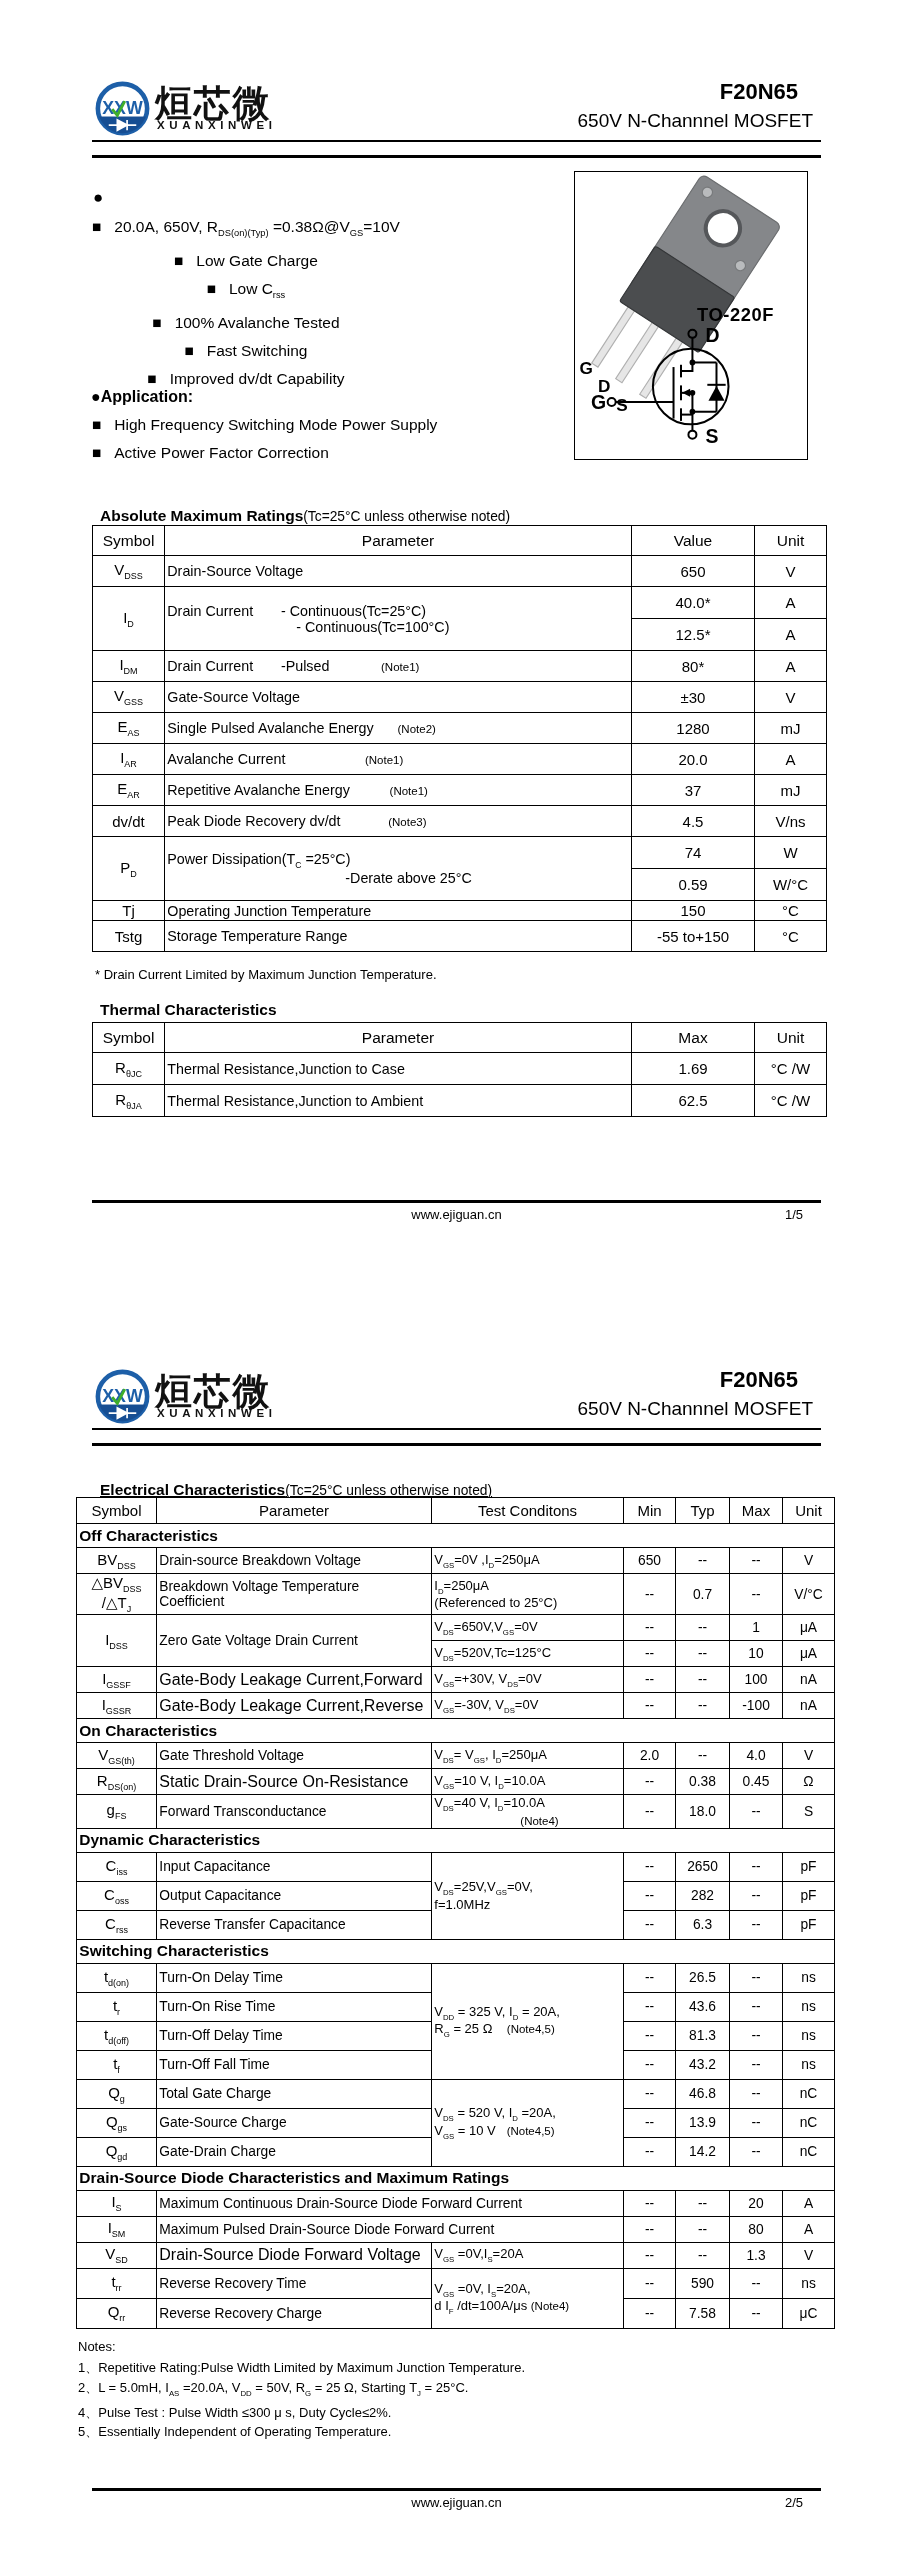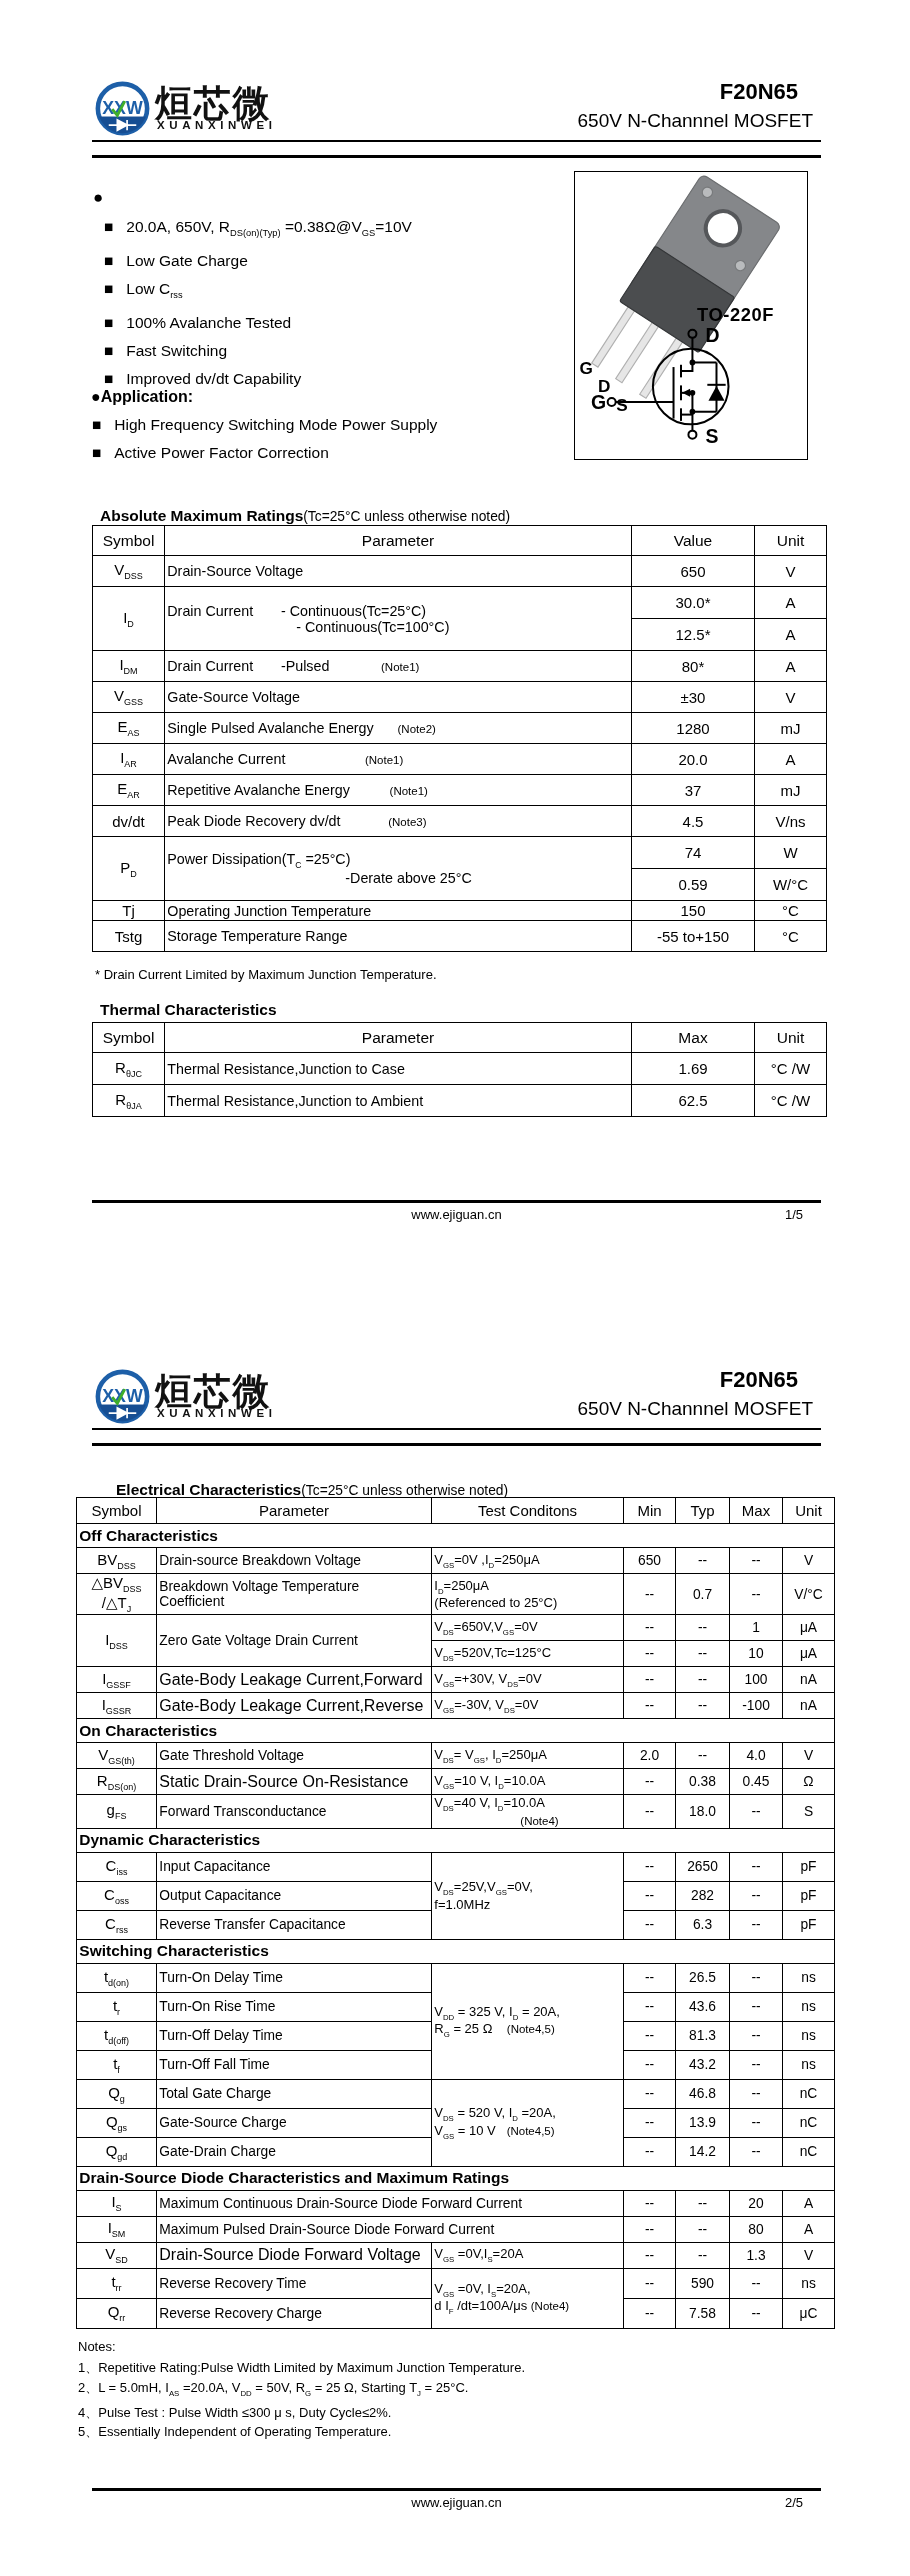--- a/index.html
+++ b/index.html
@@ -13,37 +13,37 @@
   .logo-en{position:absolute;left:157px;top:119px;font-size:11.5px;font-weight:700;letter-spacing:4.6px;color:#111;}
   .hdr-right{position:absolute;right:97px;top:79px;text-align:right;}
   .pn{font-size:22px;font-weight:bold;padding-right:15px;}
   .pt{font-size:19px;margin-top:4.6px;}
   .rule{position:absolute;left:92px;width:729px;background:#000;}
   .rule1{top:140px;height:1.7px;}
   .rule2{top:155px;height:2.9px;}
 
   
   .feat-dot{position:absolute;left:93px;top:188px;font-size:17px;}
-  .features{position:absolute;left:104px;top:213px;}
+  .features{position:absolute;left:92px;top:213px;text-align:center;}
   .features .feat{line-height:28px;font-size:15.5px;white-space:nowrap;}
   .app-label{position:absolute;left:91px;top:383px;font-size:16px;font-weight:bold;line-height:28px;}
   .applications{position:absolute;left:92px;top:411px;}
   .applications .feat{line-height:28px;font-size:15.5px;white-space:nowrap;}
   sub{font-size:60%;}
 
   
   .pkg-box{position:absolute;left:574px;top:171px;width:232px;height:287px;border:1.7px solid #000;background:#fff;}
 
   
   .heading{position:absolute;white-space:nowrap;}
   .hb{font-size:15.5px;font-weight:bold;}
   .hn{font-size:13.8px;}
   .abs-heading{left:100px;top:507px;}
   .th-heading{left:100px;top:1001px;}
-  .elec-heading{left:116px;top:193px;}
+  .elec-heading{left:100px;top:193px;text-decoration:underline;}
 
   
   .twrap{position:absolute;}
   .abs-wrap{left:92px;top:525px;}
   .th-wrap{left:92px;top:1022px;}
   .elec-wrap{left:76px;top:209px;}
   table.dtable{border-collapse:collapse;table-layout:fixed;border:1.7px solid #000;}
   table.dtable td{border:1.1px solid #000;vertical-align:middle;padding:0 2.3px;overflow:hidden;}
   td.hd{text-align:center;font-size:15.5px;}
   .elec-wrap td.hd{font-size:15px;}
@@ -195,21 +195,21 @@
         <tbody>
           <tr style="height: 31px; padding-left: 36px;">
             <td class="sym">V<sub>DSS</sub></td>
             <td class="par">Drain-Source Voltage</td>
             <td class="val">650</td>
             <td class="val">V</td>
           </tr>
           <tr style="height: 32px;">
             <td rowspan="2" class="sym">I<sub>D</sub></td>
             <td rowspan="2" class="par">Drain Current&nbsp;&nbsp;&nbsp;&nbsp;&nbsp;&nbsp;&nbsp;- Continuous(Tc=25°C)<br><span class="ind2">- Continuous(Tc=100°C)</span></td>
-            <td class="val">30.0*</td>
+            <td class="val">40.0*</td>
             <td class="val">A</td>
           </tr>
           <tr style="height: 32px;">
             <td class="val">12.5*</td>
             <td class="val">A</td>
           </tr>
           <tr style="height: 31px;">
             <td class="sym">I<sub>DM</sub></td>
             <td class="par">Drain Current&nbsp;&nbsp;&nbsp;&nbsp;&nbsp;&nbsp;&nbsp;-Pulsed&nbsp;&nbsp;&nbsp;&nbsp;&nbsp;&nbsp;&nbsp;&nbsp;&nbsp;&nbsp;&nbsp;&nbsp;&nbsp;<span class="nt">(Note1)</span></td>
             <td class="val">80*</td>

